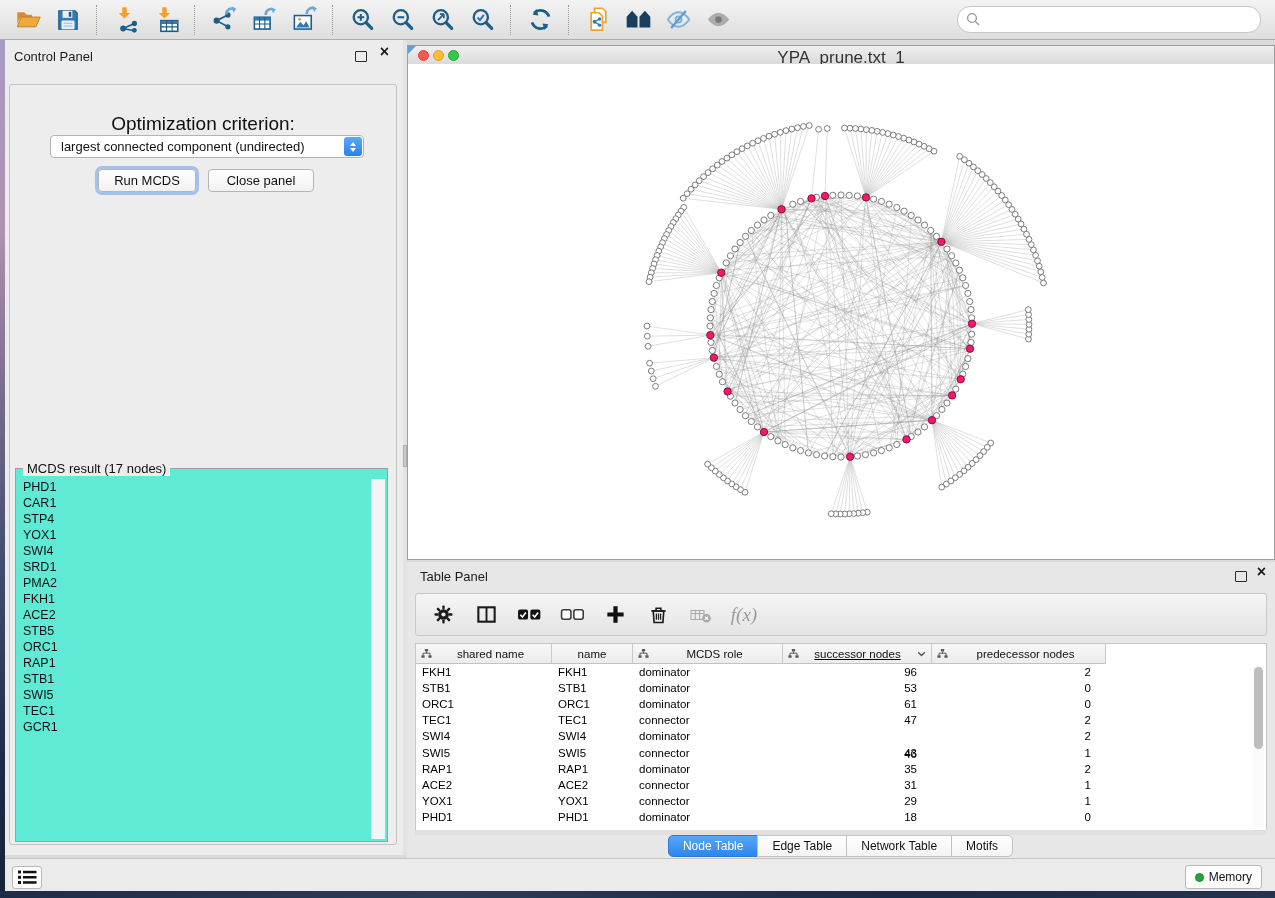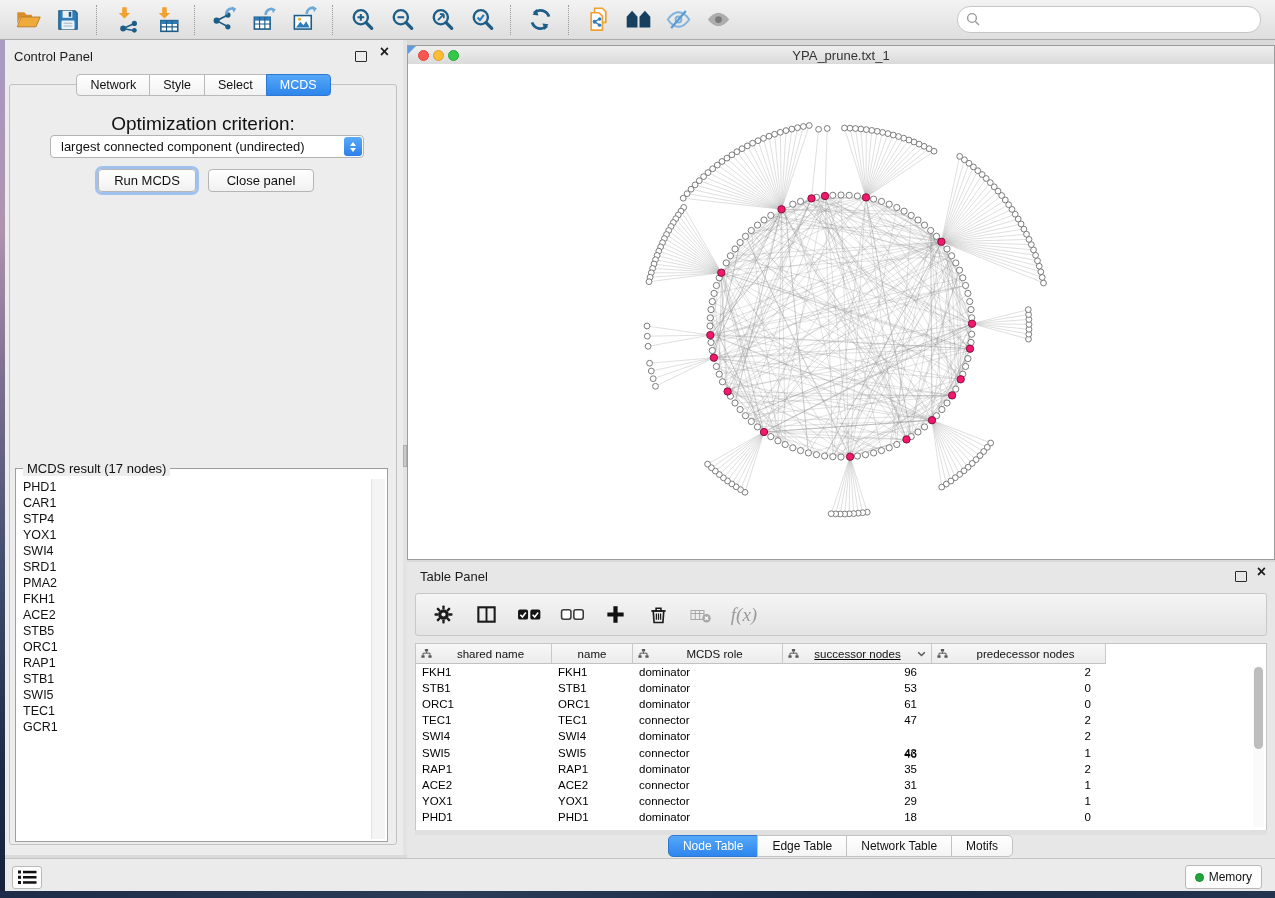--- a/index.html
+++ b/index.html
@@ -41,21 +41,21 @@
   .stepper{position:absolute;right:1px;top:1px;width:18px;height:19px;border-radius:3px;
     background:linear-gradient(#5AABFA,#2C7FE9);display:flex;flex-direction:column;
     align-items:center;justify-content:center;gap:2px;}
   .tri-up{width:0;height:0;border-left:3.5px solid transparent;border-right:3.5px solid transparent;border-bottom:4px solid #fff;}
   .tri-dn{width:0;height:0;border-left:3.5px solid transparent;border-right:3.5px solid transparent;border-top:4px solid #fff;}
   .cp-btn{position:absolute;top:84px;height:23px;background:linear-gradient(#FFFFFF,#F1F1F1);
     border:1px solid #B5B5B5;border-radius:4px;font-size:13px;color:#111;
     display:flex;align-items:center;justify-content:center;box-sizing:border-box;}
   .run-btn{left:88px;width:98px;box-shadow:0 0 0 3px rgba(110,165,240,.6);}
   .closep-btn{left:198px;width:106px;}
-  .result-box{position:absolute;left:5px;top:383px;width:371px;height:372px;background:#ffffff;
+  .result-box{position:absolute;left:5px;top:383px;width:371px;height:372px;background:#5eead4;
     border:1px solid #9E9E9E;}
   .result-legend{position:absolute;left:7px;top:-8px;background:#EDEDED;padding:0 4px;
     font-size:13px;color:#111;}
   .result-list{position:absolute;left:0;top:10px;right:16px;bottom:2px;overflow:hidden;}
   .mcds-item{font-size:12.5px;color:#111;line-height:16px;padding-left:7px;}
   .result-scroll{position:absolute;right:2px;top:10px;bottom:2px;width:13px;background:#F4F4F4;
     border-left:1px solid #E2E2E2;}
   
   .v-splitter{position:absolute;left:403px;top:40px;width:4px;height:815px;background:#E3E3E3;}
   .v-handle{position:absolute;left:0;top:405px;width:4px;height:22px;background:#CACACA;border:1px solid #AFAFAF;box-sizing:border-box;}
@@ -63,21 +63,21 @@
   .net-window{position:absolute;left:407px;top:45px;width:868px;height:515px;
     border:1px solid #9C9C9C;box-sizing:border-box;background:#fff;}
   .net-titlebar{position:absolute;left:0;top:0;right:0;height:18px;
     background:linear-gradient(#EFEFEF,#DADADA);border-bottom:1px solid #ACACAC;}
   .corner-mark{position:absolute;left:0;top:0;width:0;height:0;
     border-top:8px solid #5E9DE0;border-right:8px solid transparent;}
   .light{position:absolute;top:3.5px;width:11px;height:11px;border-radius:50%;box-sizing:border-box;}
   .light.red{left:10px;background:#FC5650;border:1px solid #DD4742;}
   .light.yellow{left:25px;background:#FDBE36;border:1px solid #DBA024;}
   .light.green{left:40px;background:#34C84A;border:1px solid #24A839;}
-  .net-title{position:absolute;left:0;right:0;top:2px;text-align:center;font-size:13px;color:#333;}
+  .net-title{position:absolute;left:0;right:0;top:2px;text-align:center;font-size:17px;color:#333;}
   .net-canvas{position:absolute;left:0;top:18px;width:866px;height:495px;background:#fff;}
   
   .table-panel{position:absolute;left:407px;top:562px;width:868px;height:296px;background:#E7E7E7;}
   .tp-title{position:absolute;left:13px;top:7px;font-size:13px;color:#1c1c1c;}
   .tp-float{right:28px;top:9px;} .tp-close{right:9px;top:1px;}
   .tp-toolbar{position:absolute;left:8px;right:8px;top:31px;height:43px;
     background:linear-gradient(#F5F5F5,#E4E4E4);border:1px solid #C8C8C8;border-radius:3px;
     display:flex;align-items:center;gap:17px;padding-left:14px;box-sizing:border-box;}
   .tpi{display:flex;align-items:center;justify-content:center;width:26px;height:26px;}
   .fx{font-family:"Liberation Serif",serif;font-style:italic;font-size:19px;color:#9a9a9a;}
@@ -307,26 +307,20 @@
             <div class="mcds-item">ORC1</div>
             <div class="mcds-item">RAP1</div>
             <div class="mcds-item">STB1</div>
             <div class="mcds-item">SWI5</div>
             <div class="mcds-item">TEC1</div>
             <div class="mcds-item">GCR1</div>
           </div>
         <div class="result-scroll"></div>
       </div>
     </div>
-    <div class="cp-tabs">
-        <span class="cp-tab">Network</span>
-        <span class="cp-tab">Style</span>
-        <span class="cp-tab">Select</span>
-        <span class="cp-tab active">MCDS</span>
-      </div>
   </div>
 
   <div class="v-splitter">
     <div class="v-handle"></div>
   </div>
 
   <div class="net-window">
     <div class="net-titlebar">
       <span class="corner-mark"></span>
       <span class="light red"></span>

